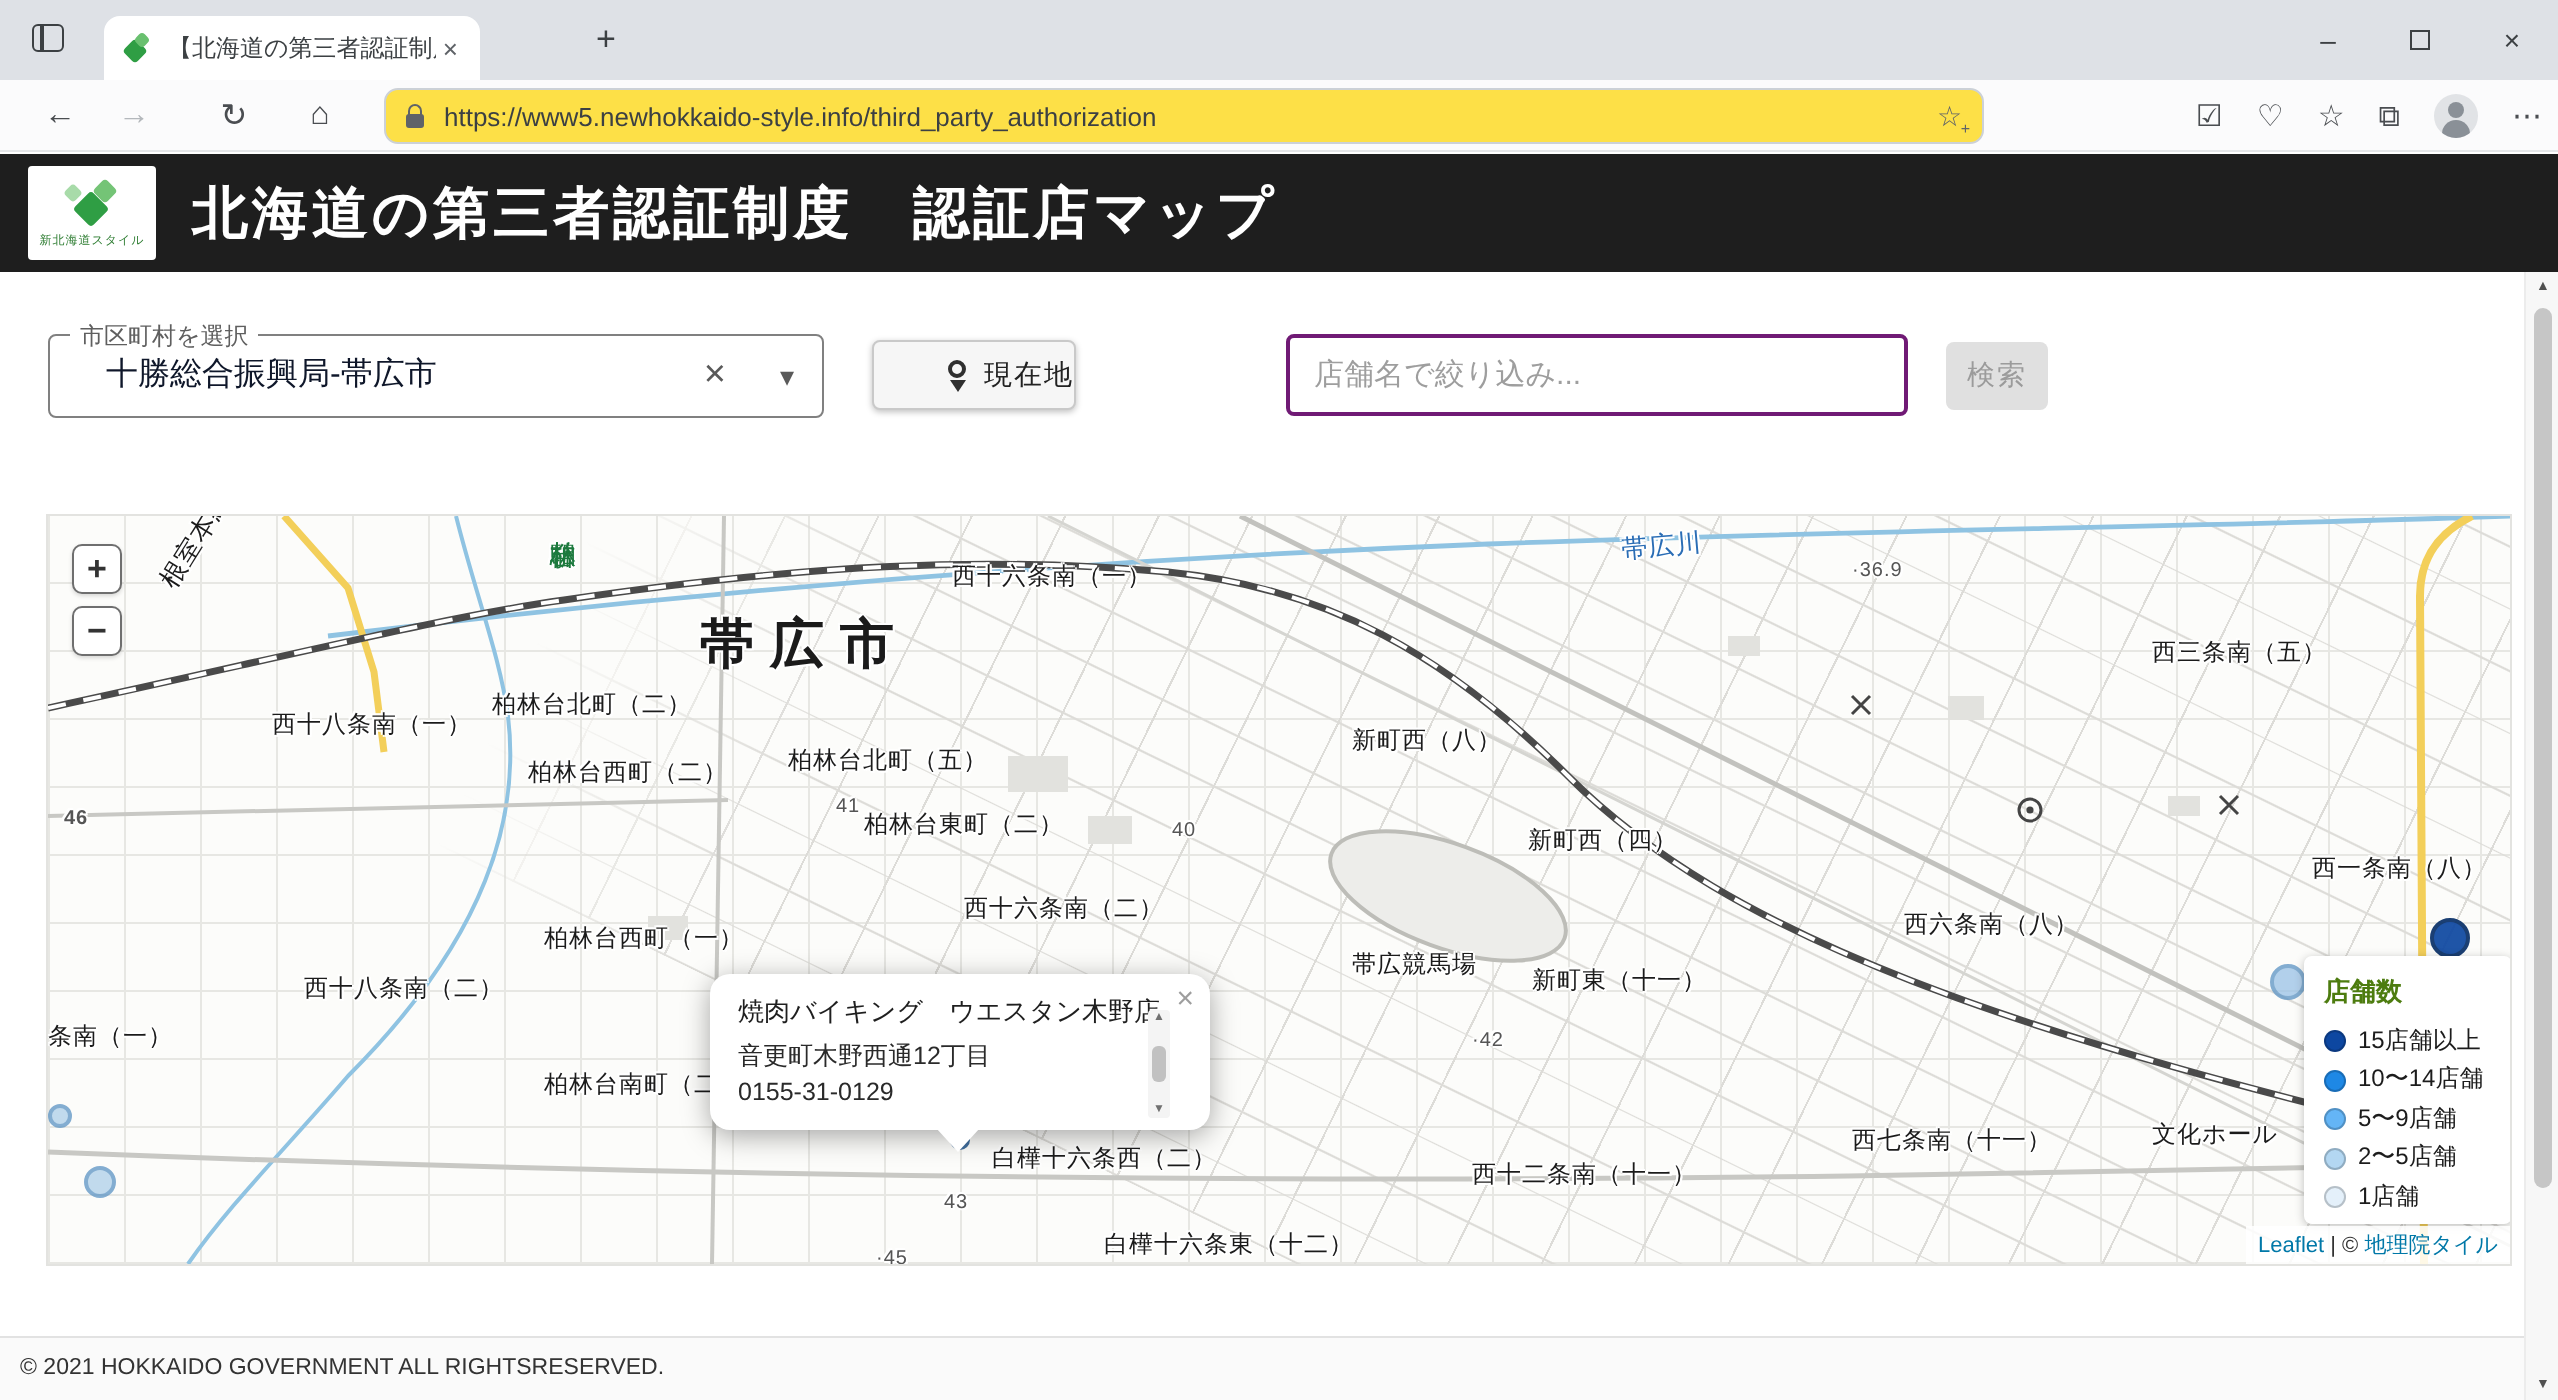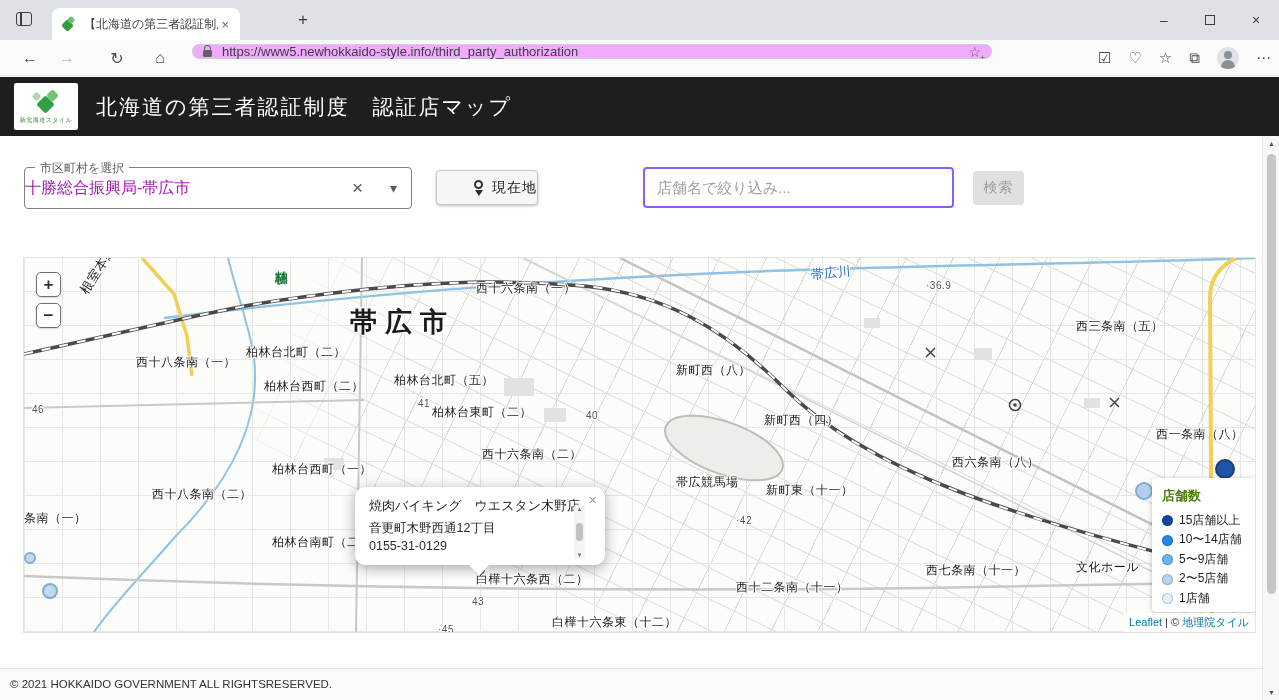--- a/index.html
+++ b/index.html
@@ -20,53 +20,53 @@
   .tab-close { margin-left:auto; font-size:13px; color:#5f6368; cursor:default; padding:0 3px; }
   .new-tab { position:absolute; left:298px; top:12px; font-size:17px; color:#3c4043; line-height:16px; }
   .win-controls { position:absolute; right:0; top:0; height:40px; display:flex; }
   .win-btn { width:46px; height:40px; display:flex; align-items:center; justify-content:center; font-size:14px; color:#3c4043; }
   .max-box { width:10px; height:10px; border:1.2px solid #3c4043; }
 
   
   .navbar { position:absolute; left:0; top:40px; width:100%; height:36px; background:#fbfbfc; border-bottom:1px solid #e4e6e8; }
   .nav-btn { position:absolute; top:4px; width:28px; height:28px; display:flex; align-items:center; justify-content:center; font-size:16px; color:#4a4d51; border-radius:4px; }
   .nav-btn.disabled { color:#b4b8bc; }
-  .addr { position:absolute; left:192px; top:44px; width:800px; height:15px; background:#f0abfc; border:1px solid #ccd1d7; border-radius:7px; display:flex; align-items:center; padding:0 10px; }
+  .addr { position:absolute; left:192px; top:44px; width:800px; height:28px; background:#fde047; border:1px solid #ccd1d7; border-radius:7px; display:flex; align-items:center; padding:0 10px; }
   .lock { width:9px; height:7px; background:#5f6368; border-radius:1.5px; position:relative; margin-top:4px; flex:0 0 9px; }
   .lock::before { content:""; position:absolute; top:-5px; left:1px; width:5px; height:5px; border:1.5px solid #5f6368; border-bottom:none; border-radius:4px 4px 0 0; }
   .url { font-size:13px; color:#3c4043; margin-left:10px; white-space:nowrap; overflow:hidden; }
   .fav-star { margin-left:auto; position:relative; font-size:14px; color:#5f6368; }
   .fav-star::after { content:"+"; position:absolute; right:-4px; bottom:-2px; font-size:8px; color:#5f6368; }
   .toolbar-icons { position:absolute; right:8px; top:44px; height:28px; display:flex; align-items:center; gap:17px; }
   .tb-icon { font-size:15px; color:#4a4d51; }
   .avatar { width:22px; height:22px; border-radius:50%; background:#e1e3e6; position:relative; overflow:hidden; display:inline-block; }
   .avatar::before { content:""; position:absolute; top:4px; left:50%; transform:translateX(-50%); width:8px; height:8px; border-radius:50%; background:#8a9097; }
   .avatar::after { content:""; position:absolute; top:13px; left:50%; transform:translateX(-50%); width:14px; height:9px; border-radius:7px 7px 0 0; background:#8a9097; }
 
   
   .site-header { position:absolute; left:0; top:77px; width:100%; height:59px; background:#1e1e1e; display:flex; align-items:center; padding-left:14px; }
   .logo { width:64px; height:47px; background:#fff; border-radius:2px; display:flex; flex-direction:column; align-items:center; justify-content:center; gap:1px; }
   .emblem { position:relative; width:30px; height:26px; }
   .emblem i { position:absolute; transform:rotate(45deg); border-radius:2px; display:block; }
   .e1 { width:13px; height:13px; background:#2f9e44; left:8px; top:9px; }
   .e2 { width:9px; height:9px; background:#74c476; left:17px; top:2px; }
   .e3 { width:7px; height:7px; background:#a8dba9; left:2px; top:4px; }
   .logo-text { font-size:6px; color:#2e7d32; letter-spacing:0.5px; white-space:nowrap; }
-  .site-title { color:#fff; font-size:21px; font-weight:400; letter-spacing:2px; margin-left:18px; }
+  .site-title { color:#fff; font-size:28px; font-weight:700; letter-spacing:2px; margin-left:18px; }
 
   
   .select-box { position:absolute; left:24px; top:167px; width:388px; height:42px; border:1px solid #808080; border-radius:4px; background:#fff; }
   .select-label { position:absolute; left:10px; top:-8px; background:#fff; padding:0 5px; font-size:12px; color:#5f5f5f; }
-  .select-value { position:absolute; left:0; top:0; line-height:40px; font-size:16px; color:#a21caf; }
+  .select-value { position:absolute; left:28px; top:0; line-height:40px; font-size:16px; color:#0f172a; }
   .select-clear { position:absolute; right:48px; top:0; line-height:40px; font-size:19px; color:#5a5a5a; }
   .select-caret { position:absolute; right:14px; top:0; line-height:40px; font-size:14px; color:#5a5a5a; }
   .locate-btn { position:absolute; left:436px; top:170px; width:102px; height:35px; background:#f6f6f6; border:1px solid #c9c9c9; border-radius:4px; box-shadow:0 1px 3px rgba(0,0,0,0.25); display:flex; align-items:center; justify-content:flex-end; gap:9px; font-size:14px; color:#222; letter-spacing:1px; }
   .pin-icon { width:9px; height:9px; border:2.5px solid #2f2f2f; border-radius:50%; position:relative; margin-top:-6px; }
   .pin-icon::after { content:""; position:absolute; left:50%; transform:translateX(-50%); top:8px; border:4px solid transparent; border-top:6px solid #2f2f2f; }
-  .filter-input { position:absolute; left:643px; top:167px; width:311px; height:41px; border:2px solid #8b5cf6; border-radius:4px; padding:0 12px; font-size:15px; color:#222; outline:none; font-family:"Liberation Sans","DejaVu Sans",sans-serif; }
+  .filter-input { position:absolute; left:643px; top:167px; width:311px; height:41px; border:2px solid #701a75; border-radius:4px; padding:0 12px; font-size:15px; color:#222; outline:none; font-family:"Liberation Sans","DejaVu Sans",sans-serif; }
   .filter-input::placeholder { color:#9e9e9e; }
   .search-btn { position:absolute; left:973px; top:171px; width:51px; height:34px; background:#e0e0e0; border:none; border-radius:4px; font-size:14px; color:#9b9b9b; letter-spacing:1px; }
 
   
   .map { position:absolute; left:24px; top:258px; width:1231px; height:374px; background:#fcfcfa; overflow:hidden; outline:1px solid #e3e3e0; }
   .map-grid { position:absolute; inset:0;
     background-image:repeating-linear-gradient(0deg,#e7e7e3 0 1px,transparent 1px 34px),
                      repeating-linear-gradient(90deg,#e7e7e3 0 1px,transparent 1px 38px); }
   .map-grid-diag { position:absolute; left:22%; top:-45%; width:140%; height:200%; transform:rotate(26deg);
     background-image:repeating-linear-gradient(0deg,#dddcd8 0 1px,transparent 1px 28px),
@@ -225,32 +225,32 @@
         <span class="map-label" style="left: 740px; top: 154px;">新町西（四）</span>
         <span class="map-label" style="left: 1132px; top: 168px;">西一条南（八）</span>
         <span class="map-label" style="left: 458px; top: 188px;">西十六条南（二）</span>
         <span class="map-label" style="left: 652px; top: 216px;">帯広競馬場</span>
         <span class="map-label" style="left: 742px; top: 224px;">新町東（十一）</span>
         <span class="map-label" style="left: 928px; top: 196px;">西六条南（八）</span>
         <span class="map-label" style="left: 248px; top: 203px;">柏林台西町（一）</span>
         <span class="map-label" style="left: 128px; top: 228px;">西十八条南（二）</span>
         <span class="map-label" style="left: 0px; top: 252px;">条南（一）</span>
         <span class="map-label" style="left: 248px; top: 276px;">柏林台南町（二）</span>
-        <span class="map-label" style="left: 452px; top: 313px;">白樺十六条西（二）</span>
+        <span class="map-label" style="left: 472px; top: 313px;">白樺十六条西（二）</span>
         <span class="map-label" style="left: 712px; top: 321px;">西十二条南（十一）</span>
         <span class="map-label" style="left: 902px; top: 304px;">西七条南（十一）</span>
         <span class="map-label" style="left: 1052px; top: 301px;">文化ホール</span>
         <span class="map-label" style="left: 528px; top: 356px;">白樺十六条東（十二）</span>
         <span class="map-label" style="left: 902px; top: 22px; font-size: 10px; color: rgb(85, 85, 85);">·36.9</span>
         <span class="map-label" style="left: 394px; top: 140px; font-size: 10px; color: rgb(85, 85, 85);">41</span>
         <span class="map-label" style="left: 562px; top: 152px; font-size: 10px; color: rgb(85, 85, 85);">40</span>
         <span class="map-label" style="left: 712px; top: 257px; font-size: 10px; color: rgb(85, 85, 85);">·42</span>
         <span class="map-label" style="left: 448px; top: 338px; font-size: 10px; color: rgb(85, 85, 85);">43</span>
         <span class="map-label" style="left: 414px; top: 366px; font-size: 10px; color: rgb(85, 85, 85);">·45</span>
-        <span class="map-label" style="left: 8px; top: 146px; font-size: 10px; color: rgb(85, 85, 85);">46</span>
+        <span class="map-label" style="left: 8px; top: 146px; font-size: 10px; color: rgb(85, 85, 85); font-weight: bold;">46</span>
       </div>
     <div id="map-markers">
         <div class="map-marker" style="left: 1191px; top: 201px; width: 20px; height: 20px; background: rgb(13, 71, 161); border: 2px solid rgb(8, 48, 104); opacity: 0.92;"></div>
         <div class="map-marker" style="left: 1111px; top: 224px; width: 18px; height: 18px; background: rgb(154, 194, 230); border: 2px solid rgb(91, 147, 196); opacity: 0.75;"></div>
         <div class="map-marker" style="left: 1136px; top: 239px; width: 16px; height: 16px; background: rgb(154, 194, 230); border: 2px solid rgb(91, 147, 196); opacity: 0.7;"></div>
         <div class="map-marker" style="left: 18px; top: 325px; width: 16px; height: 16px; background: rgb(174, 207, 233); border: 2px solid rgb(91, 147, 196); opacity: 0.75;"></div>
         <div class="map-marker" style="left: 0px; top: 294px; width: 12px; height: 12px; background: rgb(174, 207, 233); border: 2px solid rgb(91, 147, 196); opacity: 0.75;"></div>
         <div class="map-marker" style="left: 451px; top: 307px; width: 10px; height: 10px; background: rgb(77, 143, 204); border: 2px solid rgb(44, 95, 148); opacity: 0.9;"></div>
       </div>
 

